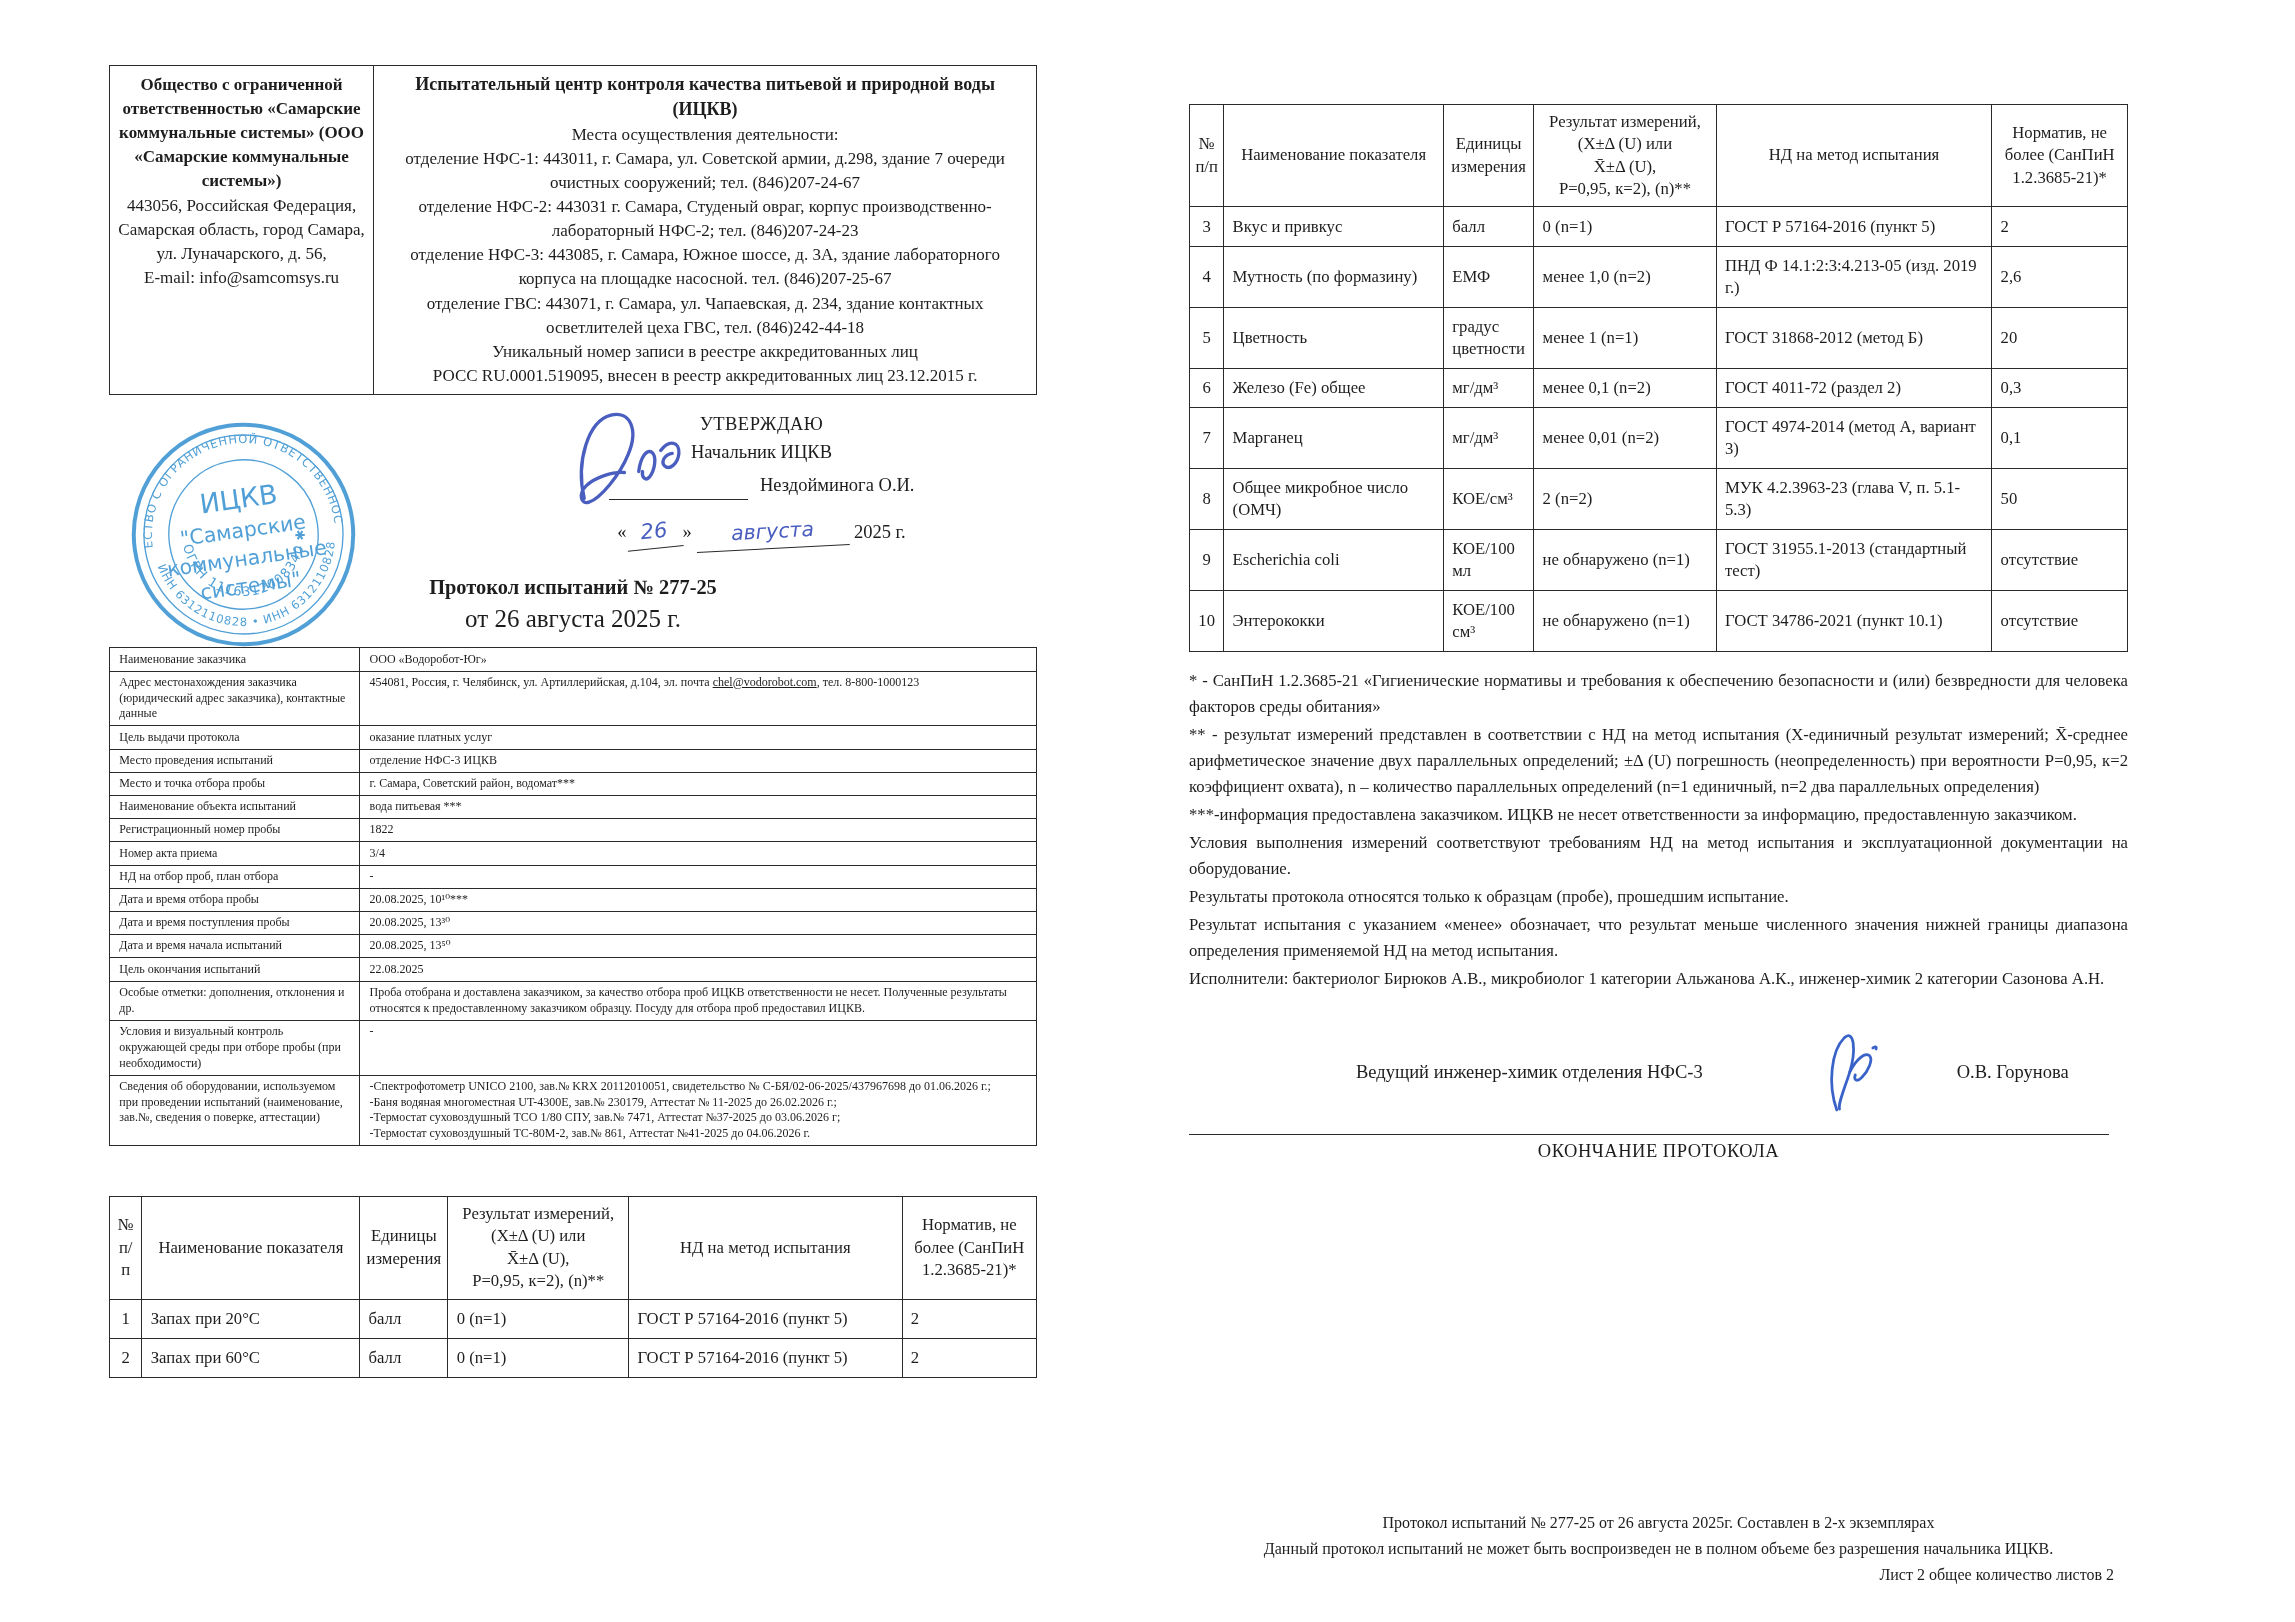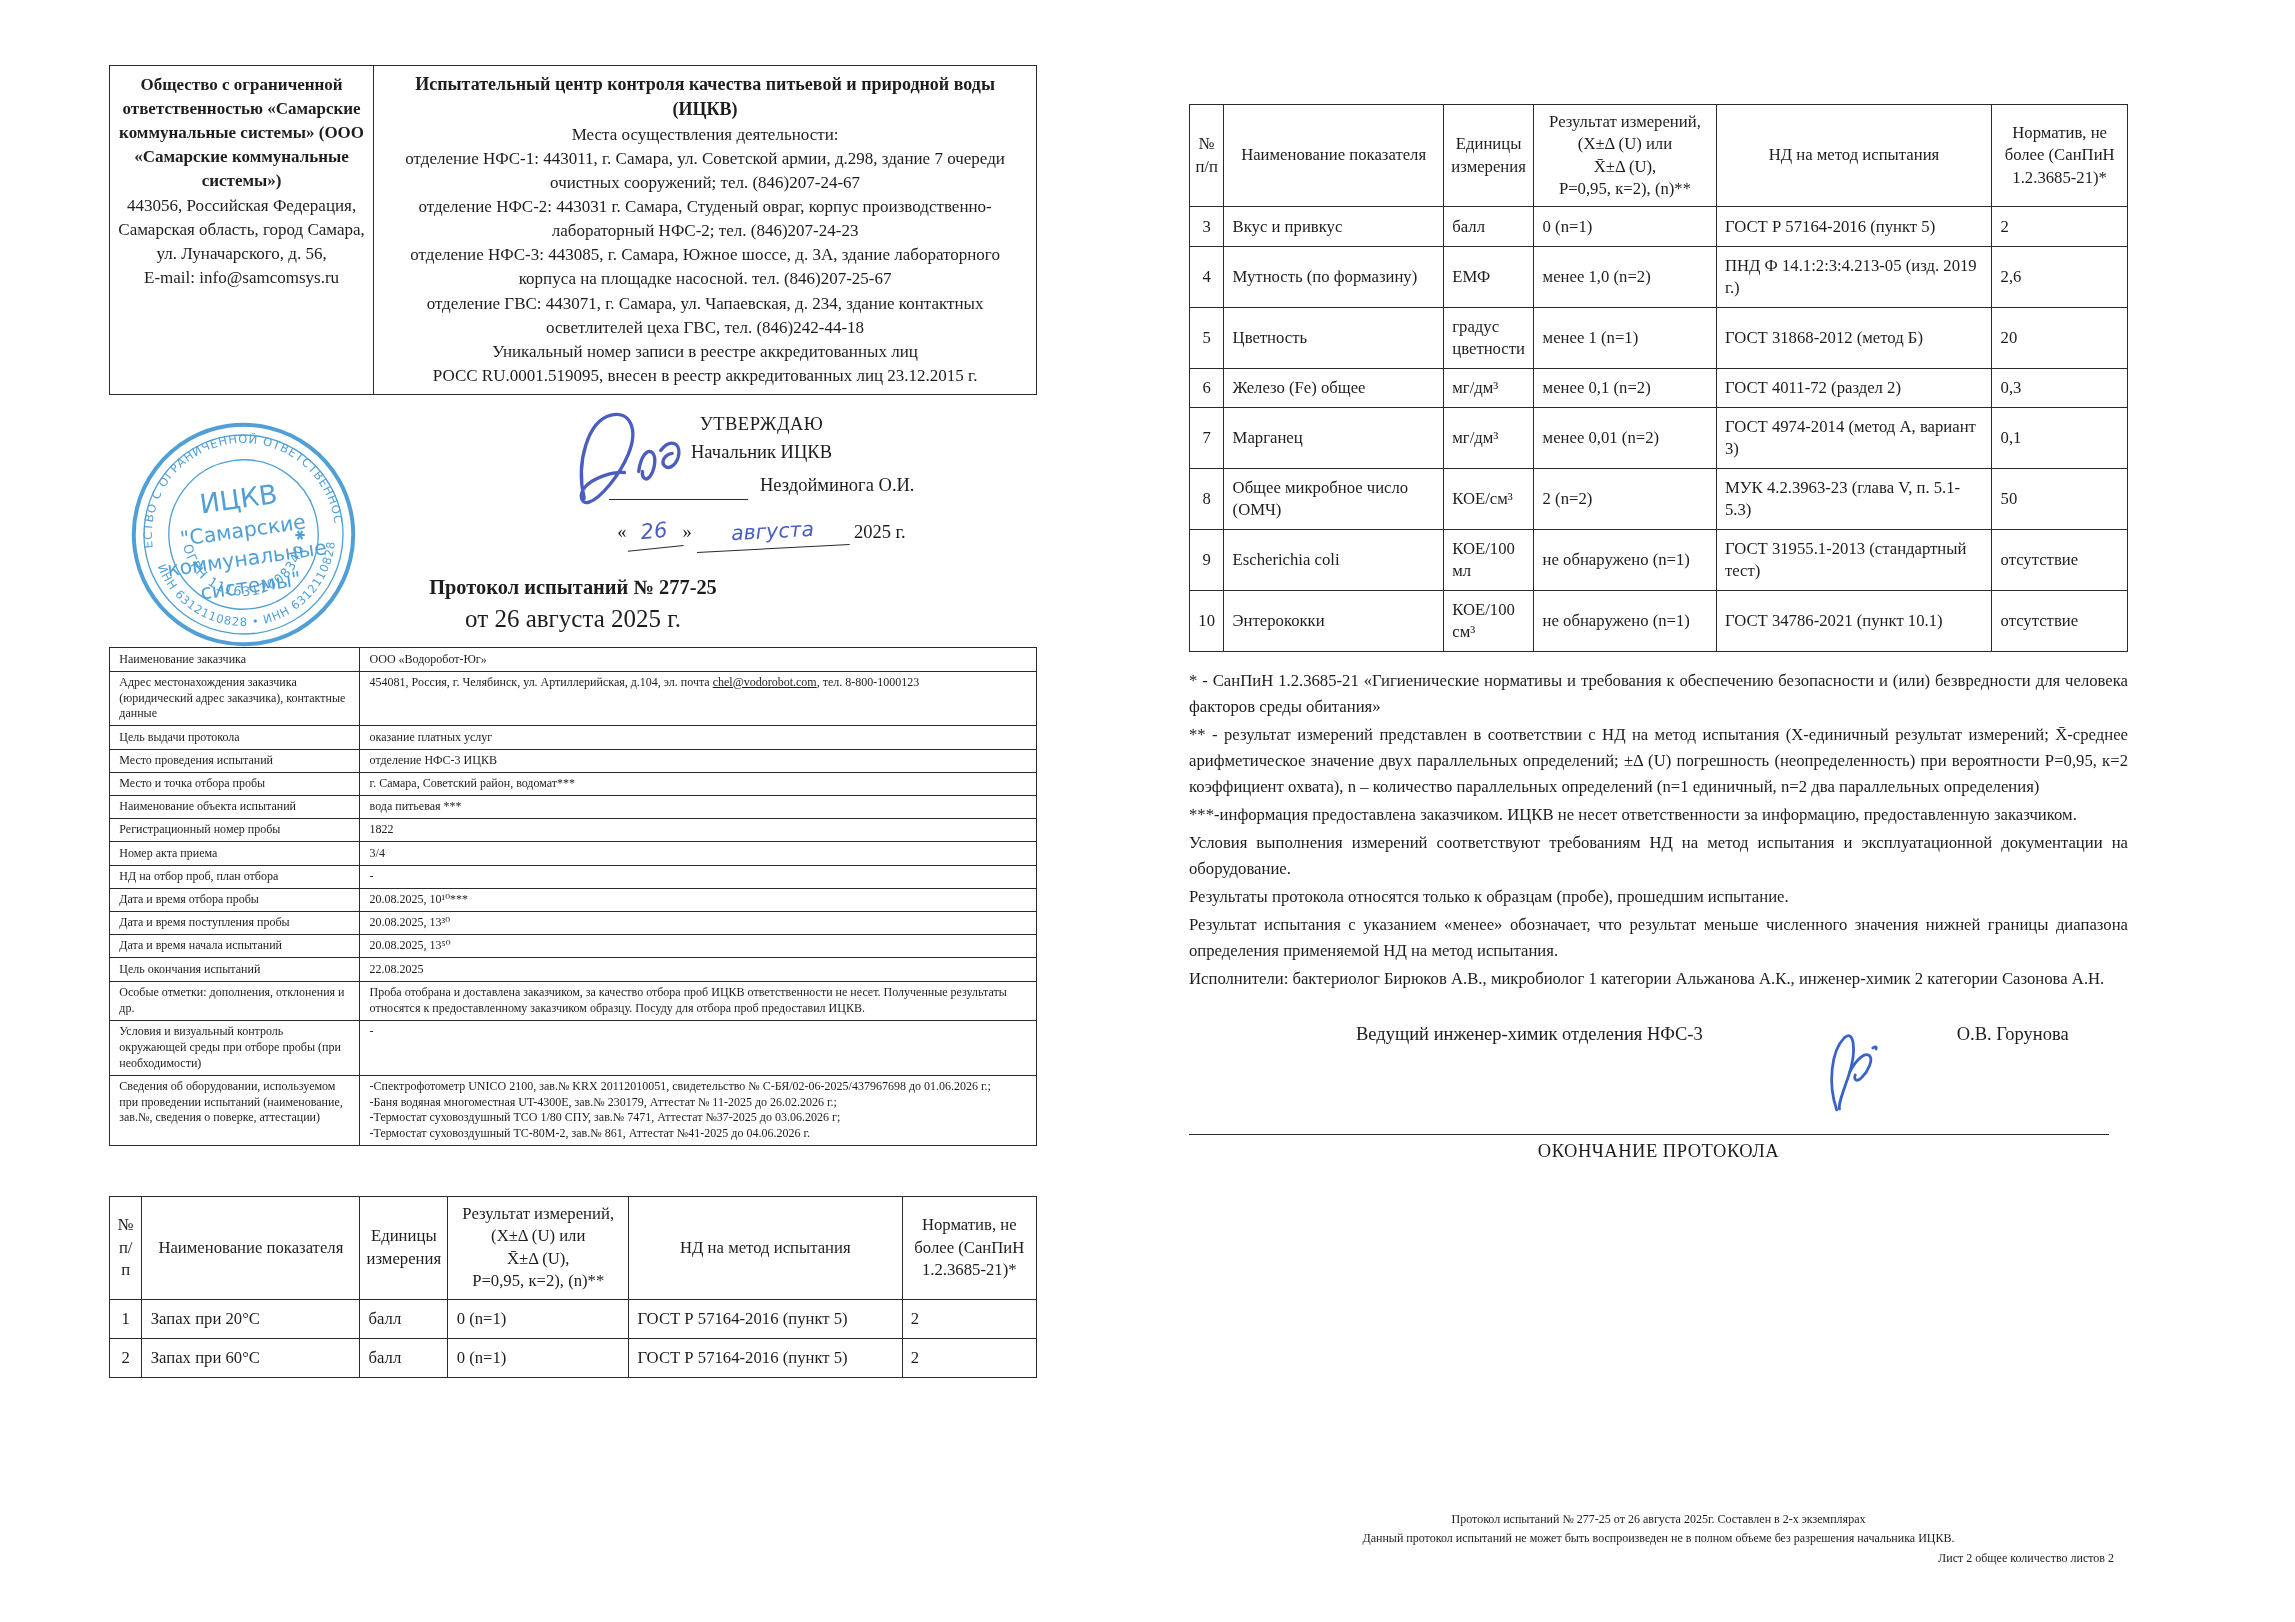--- a/index.html
+++ b/index.html
@@ -73,28 +73,28 @@
   .results{margin-top:50px;}
   .results-2{margin-top:0;}
   .results th,.results td{border:1.4px solid var(--border);font-size:16.7px;}
   .results th{font-weight:normal;text-align:center;vertical-align:middle;padding:5.6px 4.6px;line-height:1.35;}
   .results td{padding:8.3px 8.3px;line-height:1.3;vertical-align:middle;}
   .c-no{text-align:center;}
 
   
   .footnotes{margin-top:15.7px;}
   .footnotes p{font-size:16.7px;line-height:1.56;text-align:justify;margin:1.9px 0;}
-  .sig-row{display:flex;align-items:flex-start;margin-top:32px;padding-left:167px;padding-right:18.5px;}
+  .sig-row{display:flex;align-items:center;margin-top:32px;padding-left:167px;padding-right:18.5px;}
   .sig-role{font-size:18.5px;white-space:nowrap;}
   .sig2{width:83px;height:97px;margin-left:102px;overflow:visible;flex:none;}
   .sig-path2{stroke:var(--signature_ink2);stroke-width:6;fill:none;stroke-linecap:round;}
   .sig-name2{font-size:18.5px;margin-left:69px;white-space:nowrap;}
   .end-rule{border-top:1.9px solid var(--border);margin-top:13px;width:98%;}
   .end-line{text-align:center;font-size:18.5px;margin-top:6.5px;letter-spacing:0.5px;}
-  .p2-footer{position:absolute;top:1406px;left:0;width:100%;font-size:12px;line-height:1.62;}
+  .p2-footer{position:absolute;top:1406px;left:0;width:100%;font-size:16px;line-height:1.62;}
   .p2-footer .center{text-align:center;}
   .p2-footer .right{text-align:right;padding-right:14px;}
 </style>
 </head>
 <body>
 
 <div class="sheet sheet-left">
 
   <table class="header-table">
     <tbody>

